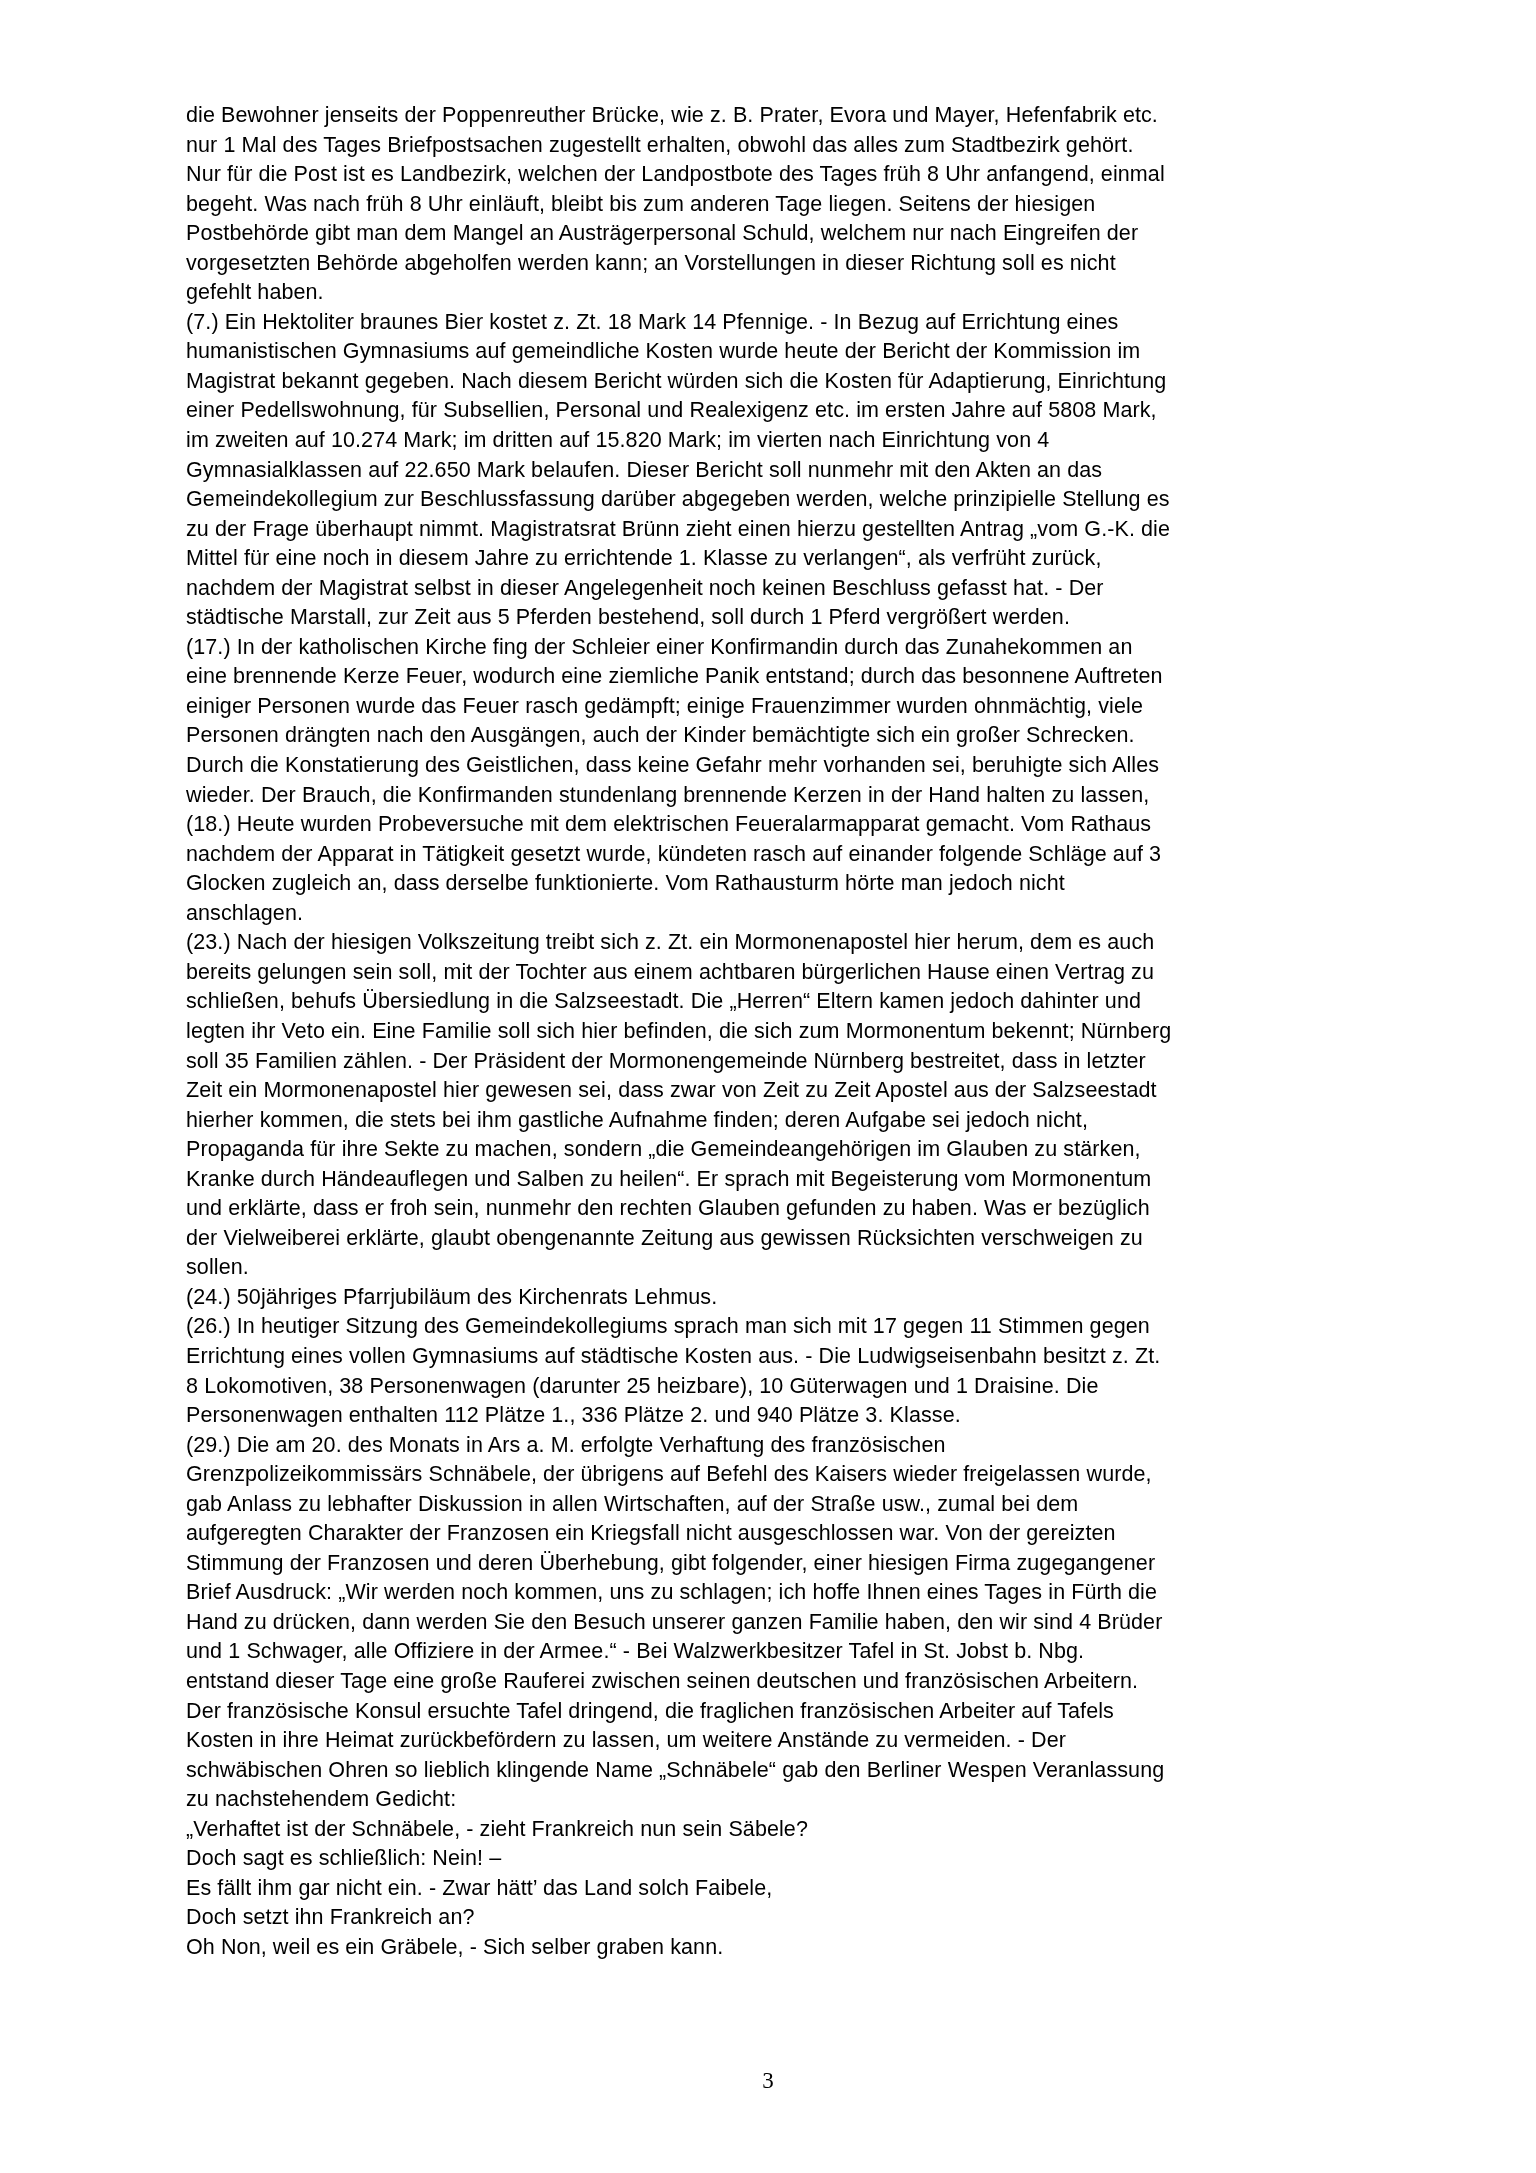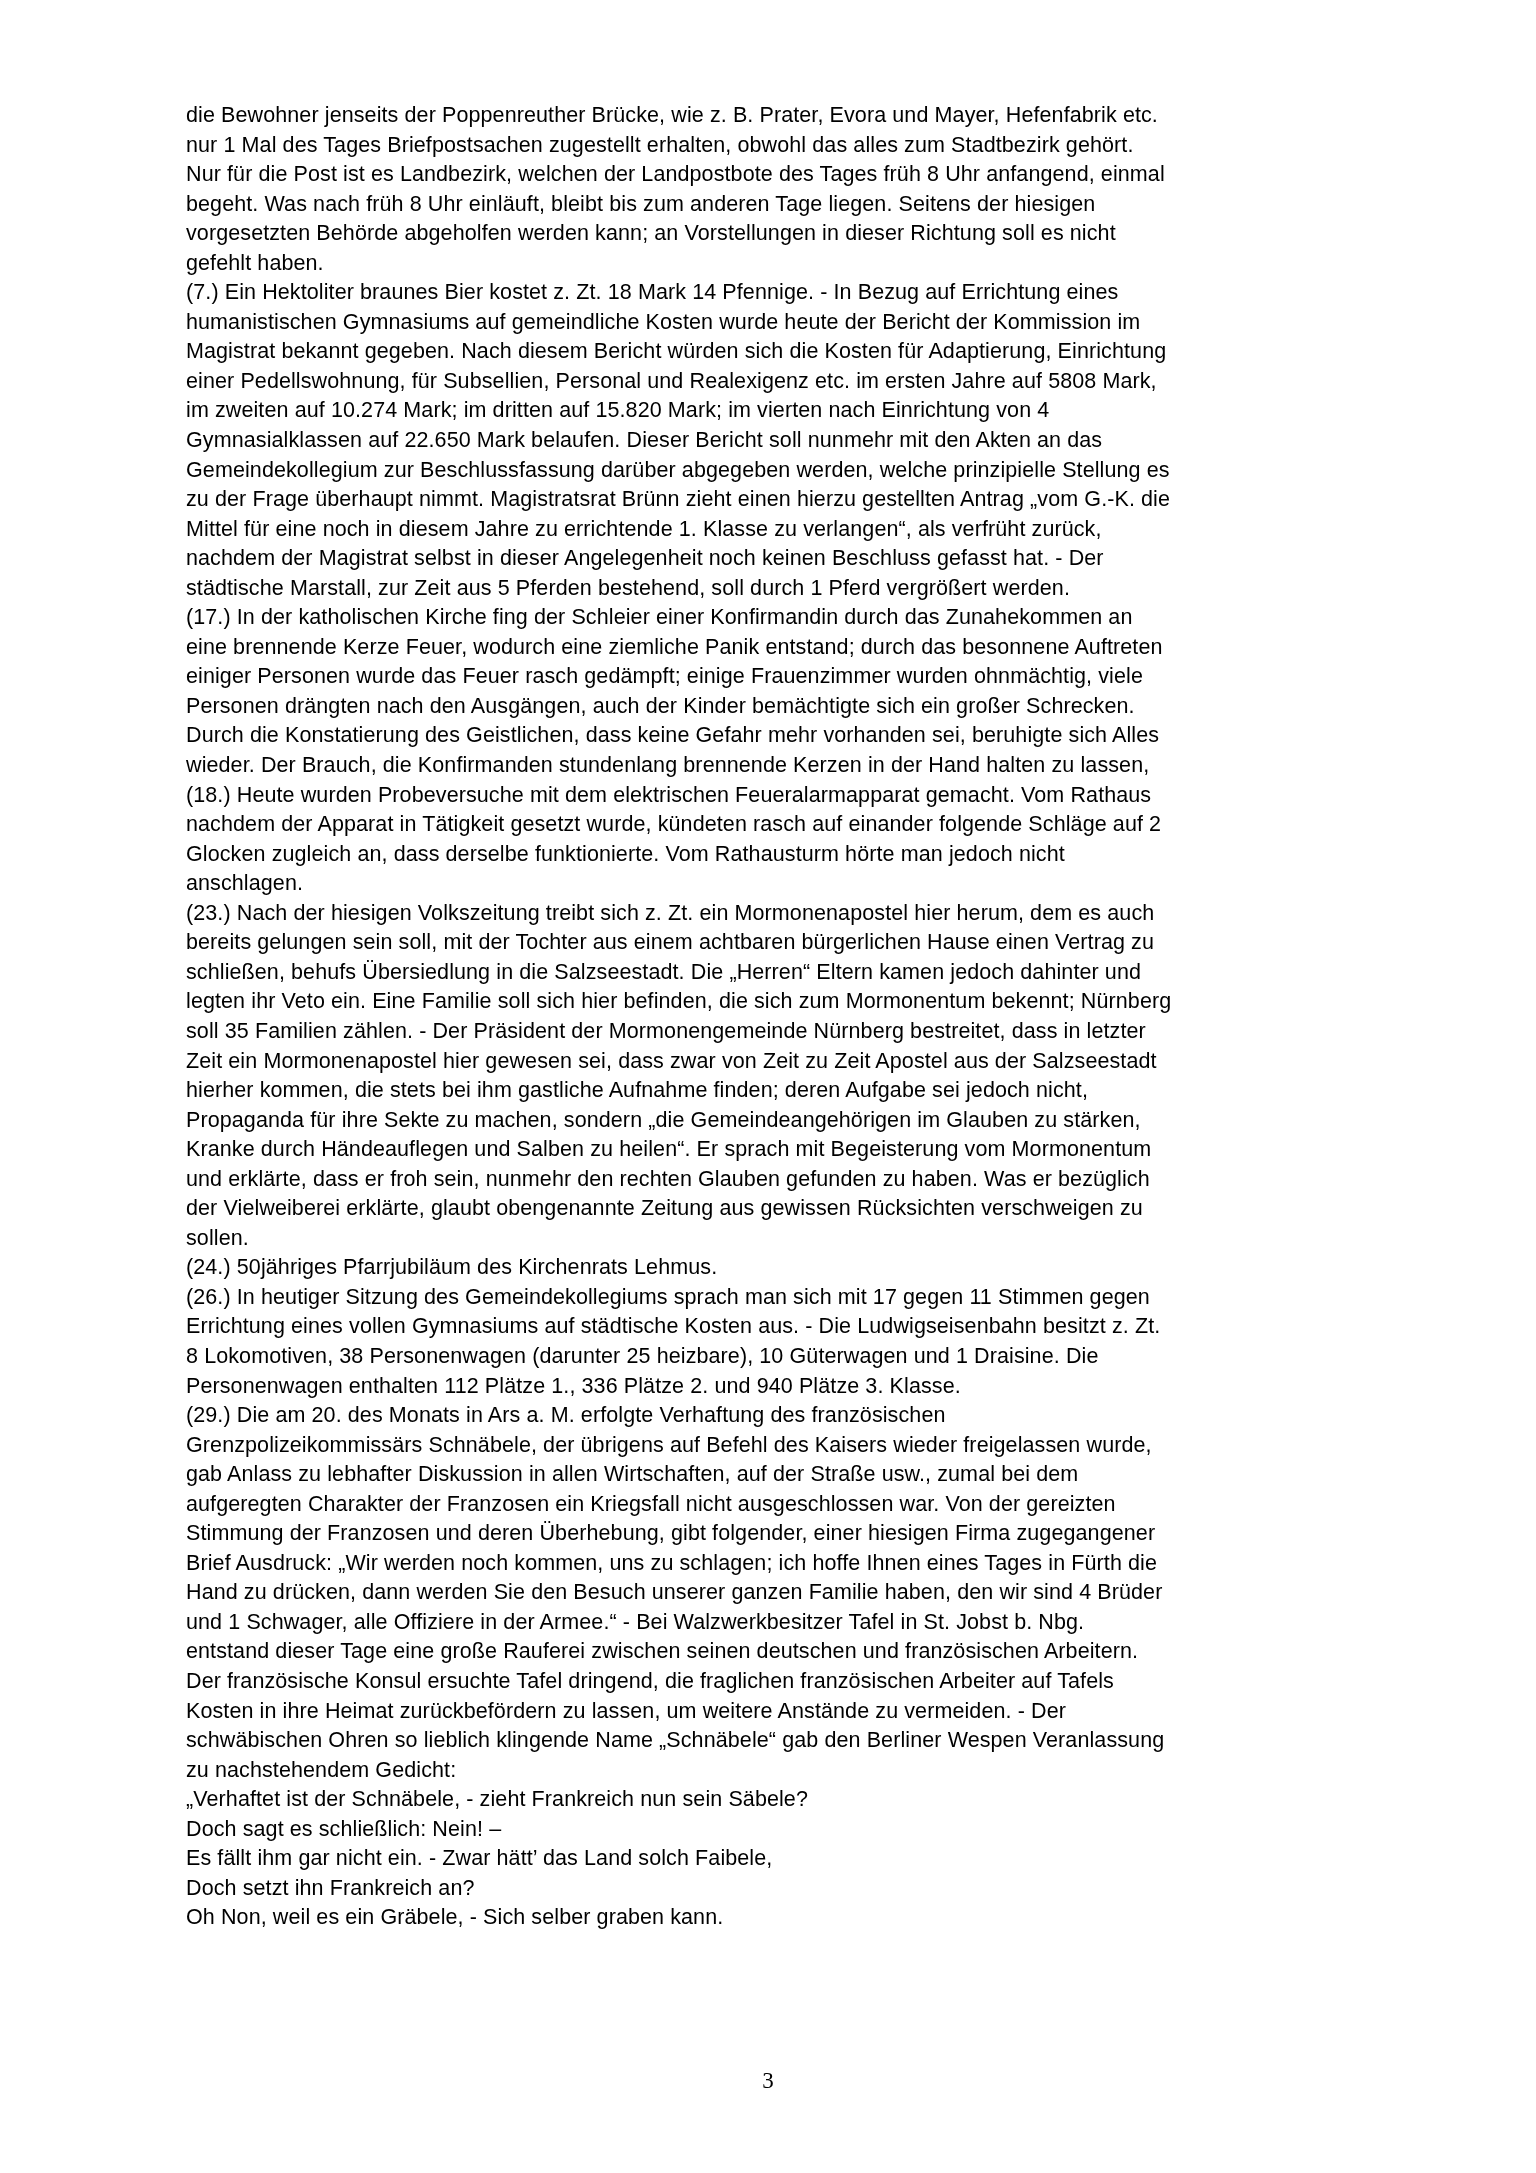--- a/index.html
+++ b/index.html
@@ -42,41 +42,42 @@
 </style>
 </head>
 <body>
 
 <div class="sheet">
   <div class="textblock">
     <div class="ln">die Bewohner jenseits der Poppenreuther Brücke, wie z. B. Prater, Evora und Mayer, Hefenfabrik etc.</div>
     <div class="ln">nur 1 Mal des Tages Briefpostsachen zugestellt erhalten, obwohl das alles zum Stadtbezirk gehört.</div>
     <div class="ln">Nur für die Post ist es Landbezirk, welchen der Landpostbote des Tages früh 8 Uhr anfangend, einmal</div>
     <div class="ln">begeht. Was nach früh 8 Uhr einläuft, bleibt bis zum anderen Tage liegen. Seitens der hiesigen</div>
+    <div class="ln">Postbehörde gibt man dem Mangel an Austrägerpersonal Schuld, welchem nur nach Eingreifen der</div>
     <div class="ln">vorgesetzten Behörde abgeholfen werden kann; an Vorstellungen in dieser Richtung soll es nicht</div>
     <div class="ln">gefehlt haben.</div>
     <div class="ln">(7.) Ein Hektoliter braunes Bier kostet z. Zt. 18 Mark 14 Pfennige. - In Bezug auf Errichtung eines</div>
     <div class="ln">humanistischen Gymnasiums auf gemeindliche Kosten wurde heute der Bericht der Kommission im</div>
     <div class="ln">Magistrat bekannt gegeben. Nach diesem Bericht würden sich die Kosten für Adaptierung, Einrichtung</div>
     <div class="ln">einer Pedellswohnung, für Subsellien, Personal und Realexigenz etc. im ersten Jahre auf 5808 Mark,</div>
     <div class="ln">im zweiten auf 10.274 Mark; im dritten auf 15.820 Mark; im vierten nach Einrichtung von 4</div>
     <div class="ln">Gymnasialklassen auf 22.650 Mark belaufen. Dieser Bericht soll nunmehr mit den Akten an das</div>
     <div class="ln">Gemeindekollegium zur Beschlussfassung darüber abgegeben werden, welche prinzipielle Stellung es</div>
     <div class="ln">zu der Frage überhaupt nimmt. Magistratsrat Brünn zieht einen hierzu gestellten Antrag „vom G.-K. die</div>
     <div class="ln">Mittel für eine noch in diesem Jahre zu errichtende 1. Klasse zu verlangen“, als verfrüht zurück,</div>
     <div class="ln">nachdem der Magistrat selbst in dieser Angelegenheit noch keinen Beschluss gefasst hat. - Der</div>
     <div class="ln">städtische Marstall, zur Zeit aus 5 Pferden bestehend, soll durch 1 Pferd vergrößert werden.</div>
     <div class="ln">(17.) In der katholischen Kirche fing der Schleier einer Konfirmandin durch das Zunahekommen an</div>
     <div class="ln">eine brennende Kerze Feuer, wodurch eine ziemliche Panik entstand; durch das besonnene Auftreten</div>
     <div class="ln">einiger Personen wurde das Feuer rasch gedämpft; einige Frauenzimmer wurden ohnmächtig, viele</div>
     <div class="ln">Personen drängten nach den Ausgängen, auch der Kinder bemächtigte sich ein großer Schrecken.</div>
     <div class="ln">Durch die Konstatierung des Geistlichen, dass keine Gefahr mehr vorhanden sei, beruhigte sich Alles</div>
     <div class="ln">wieder. Der Brauch, die Konfirmanden stundenlang brennende Kerzen in der Hand halten zu lassen,</div>
     <div class="ln">(18.) Heute wurden Probeversuche mit dem elektrischen Feueralarmapparat gemacht. Vom Rathaus</div>
-    <div class="ln">nachdem der Apparat in Tätigkeit gesetzt wurde, kündeten rasch auf einander folgende Schläge auf 2</div>
+    <div class="ln">nachdem der Apparat in Tätigkeit gesetzt wurde, kündeten rasch auf einander folgende Schläge auf 3</div>
     <div class="ln">Glocken zugleich an, dass derselbe funktionierte. Vom Rathausturm hörte man jedoch nicht</div>
     <div class="ln">anschlagen.</div>
     <div class="ln">(23.) Nach der hiesigen Volkszeitung treibt sich z. Zt. ein Mormonenapostel hier herum, dem es auch</div>
     <div class="ln">bereits gelungen sein soll, mit der Tochter aus einem achtbaren bürgerlichen Hause einen Vertrag zu</div>
     <div class="ln">schließen, behufs Übersiedlung in die Salzseestadt. Die „Herren“ Eltern kamen jedoch dahinter und</div>
     <div class="ln">legten ihr Veto ein. Eine Familie soll sich hier befinden, die sich zum Mormonentum bekennt; Nürnberg</div>
     <div class="ln">soll 35 Familien zählen. - Der Präsident der Mormonengemeinde Nürnberg bestreitet, dass in letzter</div>
     <div class="ln">Zeit ein Mormonenapostel hier gewesen sei, dass zwar von Zeit zu Zeit Apostel aus der Salzseestadt</div>
     <div class="ln">hierher kommen, die stets bei ihm gastliche Aufnahme finden; deren Aufgabe sei jedoch nicht,</div>
     <div class="ln">Propaganda für ihre Sekte zu machen, sondern „die Gemeindeangehörigen im Glauben zu stärken,</div>

